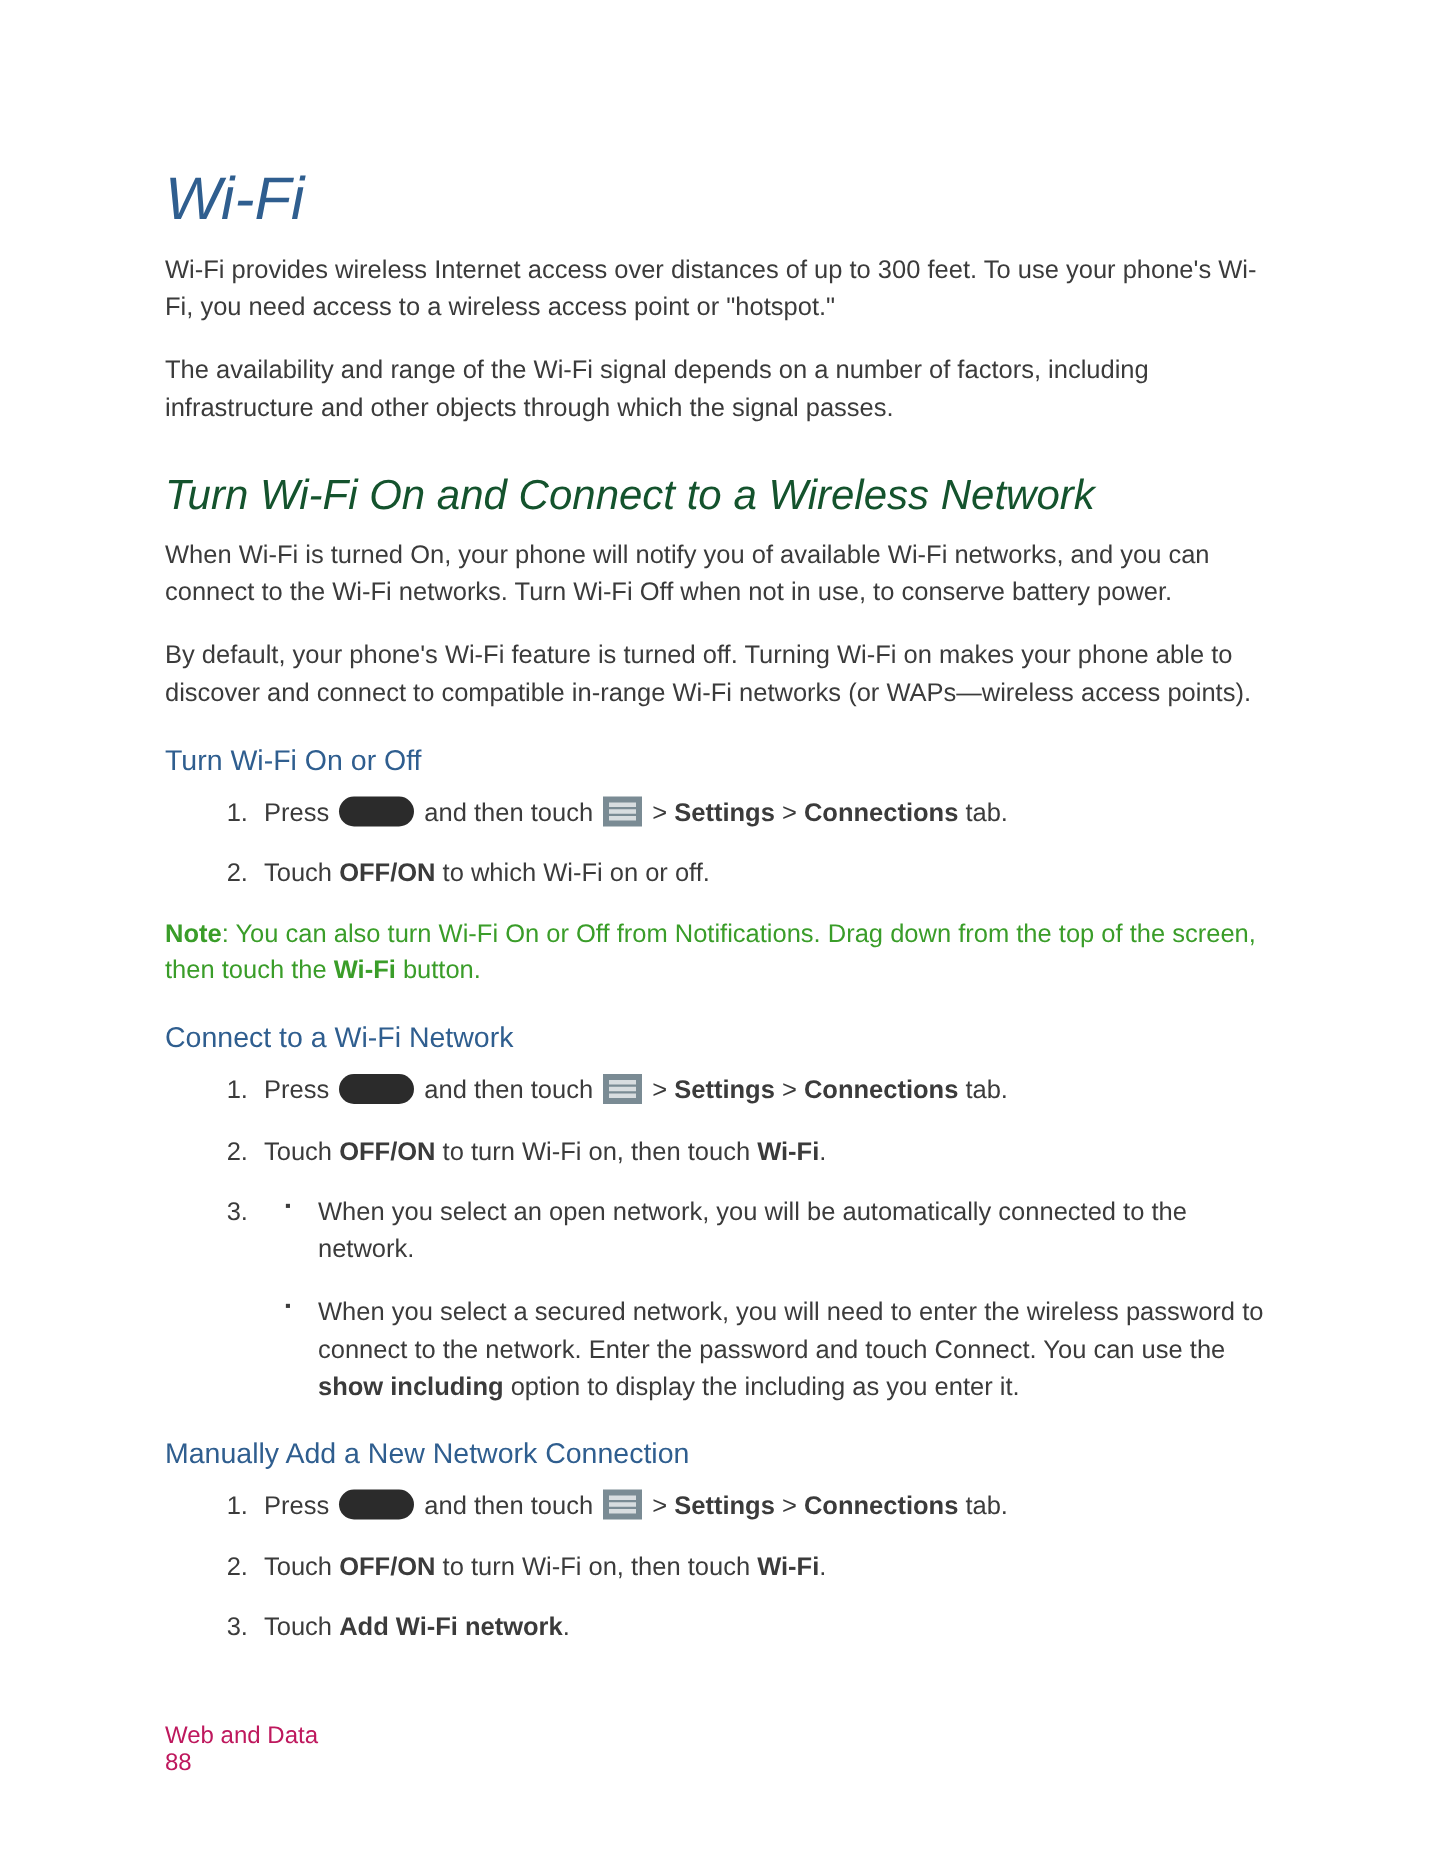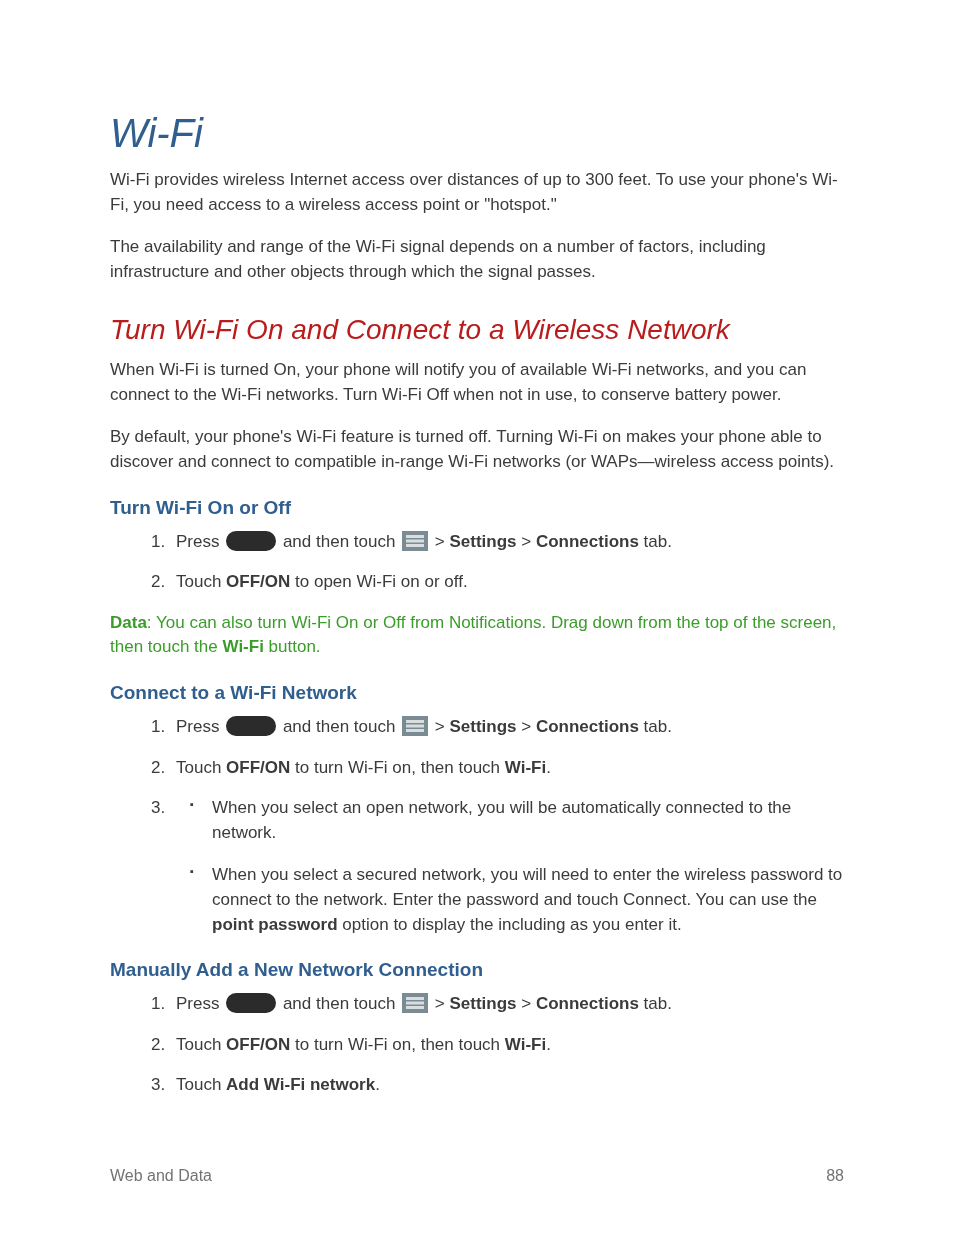--- a/index.html
+++ b/index.html
@@ -26,27 +26,27 @@
     font-size: 40px;
     color: #2f5e8f;
     margin: 0 0 8px 0;
     line-height: 1.15;
   }
   h2.section-title {
     font-family: Arial, Helvetica, sans-serif;
     font-style: italic;
     font-weight: 400;
     font-size: 28px;
-    color: #b91c1c;
+    color: #14532d;
     margin: 28px 0 8px 0;
     line-height: 1.2;
   }
   h3.sub-title {
     font-family: Arial, Helvetica, sans-serif;
-    font-weight: 700;
+    font-weight: 400;
     font-size: 19px;
     color: #2f5e8f;
     margin: 22px 0 10px 0;
     line-height: 1.2;
   }
   p.body {
     font-size: 17px;
     line-height: 1.45;
     margin: 12px 0 18px 0;
     color: #3b3b3b;
@@ -119,21 +119,22 @@
     box-shadow: 0 4.5px 0 #d8dde0, 0 9px 0 #d8dde0;
   }
   .footer {
     position: absolute;
     bottom: 50px;
     left: 110px;
     right: 110px;
     display: flex;
     justify-content: space-between;
     font-size: 16px;
-    color: #737373;
+    color: #be185d;
+    flex-direction: column;
   }
 </style>
 </head>
 <body>
 
 <div class="page">
 
   <h1 class="main-title">Wi-Fi</h1>
 
   <p class="body">Wi-Fi provides wireless Internet access over distances of up to 300 feet. To use your phone's Wi-Fi, you need access to a wireless access point or "hotspot."</p>
@@ -142,41 +143,41 @@
   <h2 class="section-title">Turn Wi-Fi On and Connect to a Wireless Network</h2>
   <p class="body">When Wi-Fi is turned On, your phone will notify you of available Wi-Fi networks, and you can connect to the Wi-Fi networks. Turn Wi-Fi Off when not in use, to conserve battery power.</p>
   <p class="body">By default, your phone's Wi-Fi feature is turned off. Turning Wi-Fi on makes your phone able to discover and connect to compatible in-range Wi-Fi networks (or WAPs—wireless access points).</p>
 
   <h3 class="sub-title">Turn Wi-Fi On or Off</h3>
   <ol class="steps">
     <li>
       <span>Press </span><span class="home-icon"></span><span> and then touch </span><span class="menu-icon"></span><span> &gt; </span><span class="bold">Settings</span><span> &gt; </span><span class="bold">Connections</span><span> tab.</span>
     </li>
     <li>
-      <span>Touch </span><span class="bold">OFF/ON</span><span> to open Wi-Fi on or off.</span>
+      <span>Touch </span><span class="bold">OFF/ON</span><span> to which Wi-Fi on or off.</span>
     </li>
   </ol>
 
   <p class="note">
-    <span class="bold">Data</span><span>: </span><span>You can also turn Wi-Fi On or Off from Notifications. Drag down from the top of the screen, then touch the </span><span class="bold">Wi-Fi</span><span> button.</span>
+    <span class="bold">Note</span><span>: </span><span>You can also turn Wi-Fi On or Off from Notifications. Drag down from the top of the screen, then touch the </span><span class="bold">Wi-Fi</span><span> button.</span>
   </p>
 
   <h3 class="sub-title">Connect to a Wi-Fi Network</h3>
   <ol class="steps">
     <li>
       <span>Press </span><span class="home-icon"></span><span> and then touch </span><span class="menu-icon"></span><span> &gt; </span><span class="bold">Settings</span><span> &gt; </span><span class="bold">Connections</span><span> tab.</span>
     </li>
     <li>
       <span>Touch </span><span class="bold">OFF/ON</span><span> to turn Wi-Fi on, then touch </span><span class="bold">Wi-Fi</span><span>.</span>
     </li>
     <li>
       <ul class="bullets">
         <li>When you select an open network, you will be automatically connected to the network.</li>
         <li>
-          <span>When you select a secured network, you will need to enter the wireless password to connect to the network. Enter the password and touch Connect. You can use the </span><span class="bold">point password</span><span> option to display the including as you enter it.</span>
+          <span>When you select a secured network, you will need to enter the wireless password to connect to the network. Enter the password and touch Connect. You can use the </span><span class="bold">show including</span><span> option to display the including as you enter it.</span>
         </li>
       </ul>
     </li>
   </ol>
 
   <h3 class="sub-title">Manually Add a New Network Connection</h3>
   <ol class="steps">
     <li>
       <span>Press </span><span class="home-icon"></span><span> and then touch </span><span class="menu-icon"></span><span> &gt; </span><span class="bold">Settings</span><span> &gt; </span><span class="bold">Connections</span><span> tab.</span>
     </li>

